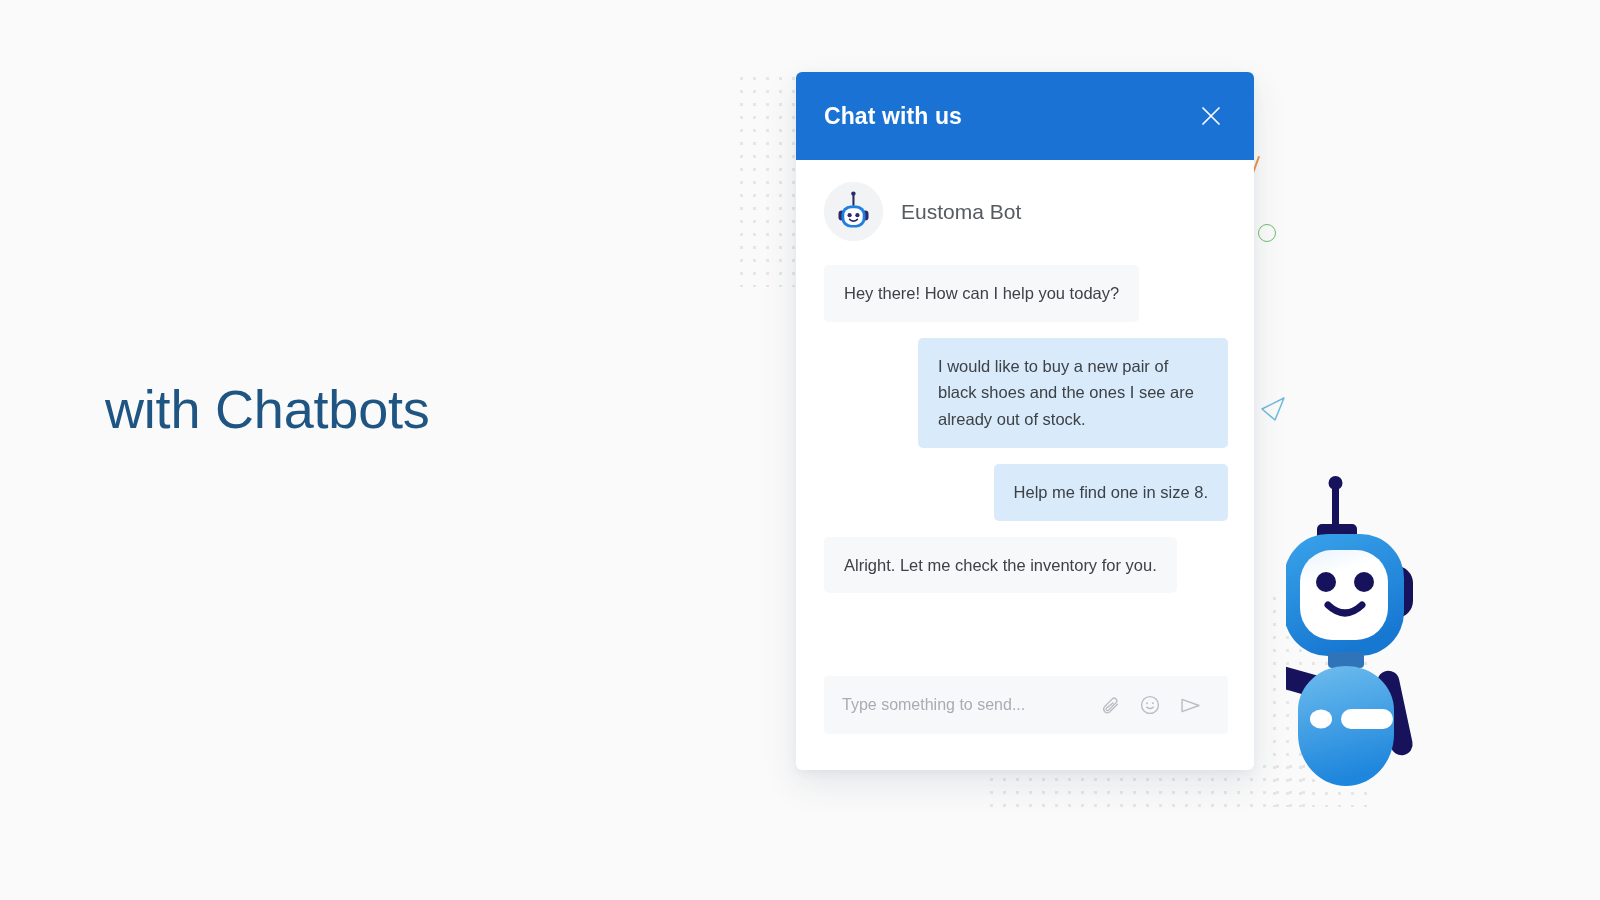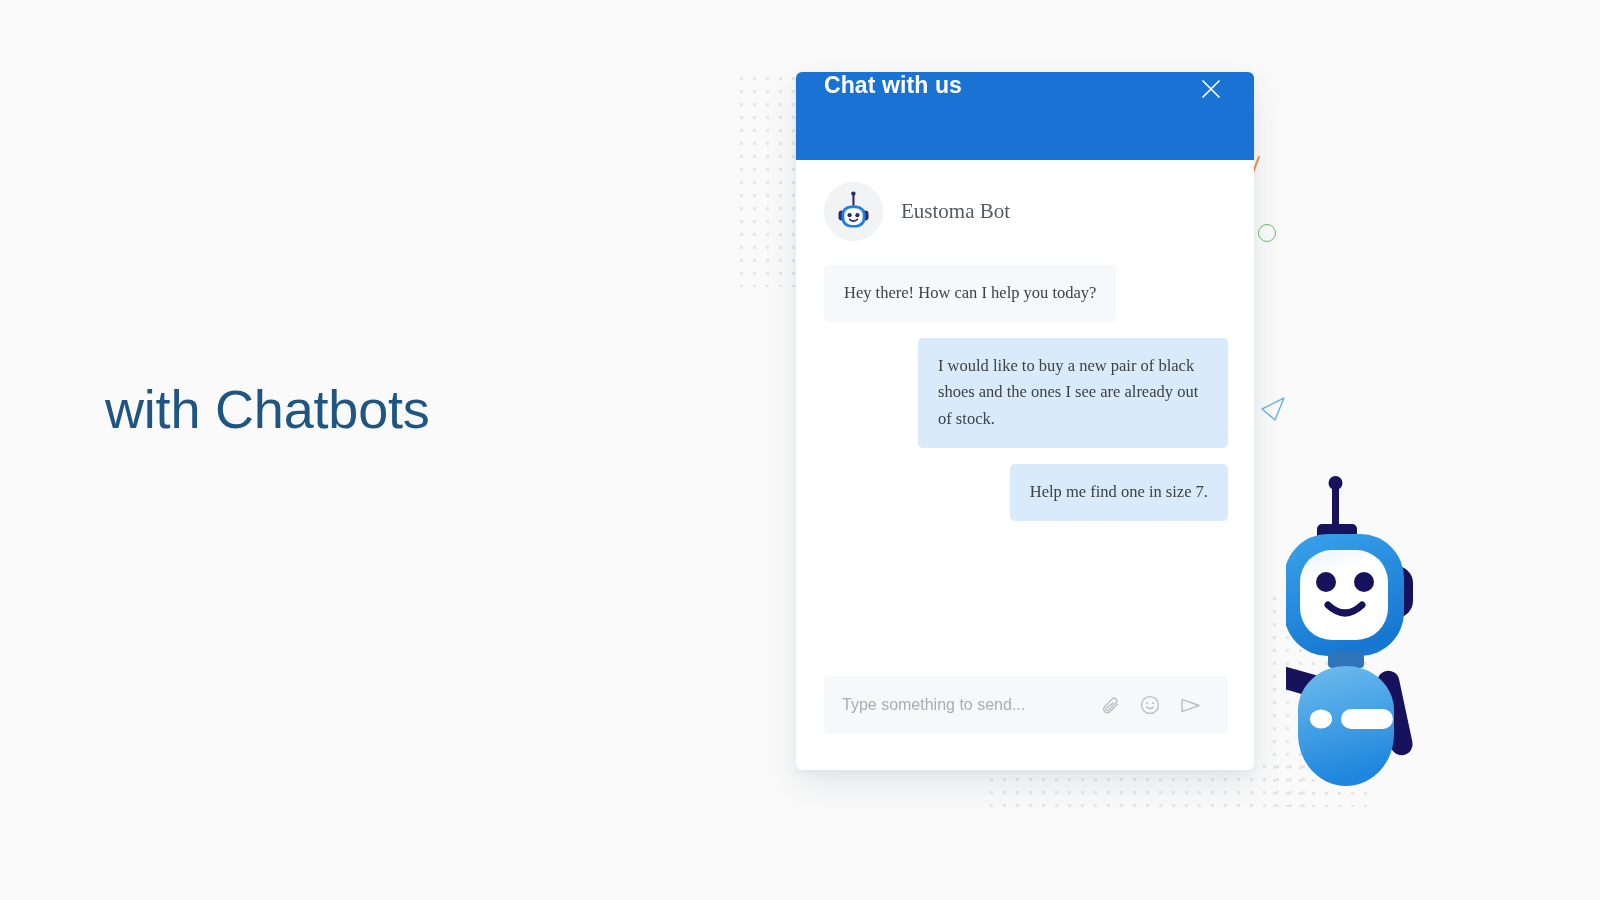--- a/index.html
+++ b/index.html
@@ -41,30 +41,30 @@
 
   
   #chat-card {
     position:absolute; left:796px; top:72px; width:458px; height:698px;
     background:#ffffff; border-radius:6px;
     box-shadow:0 14px 34px rgba(40,60,90,.10), 0 3px 10px rgba(40,60,90,.05);
     display:flex; flex-direction:column; overflow:hidden;
   }
   #chat-header {
     height:88px; background:#1a73d4; flex:0 0 auto;
-    display:flex; align-items:flex-start; justify-content:space-between;
+    display:flex; align-items:center; justify-content:space-between;
     padding:0 26px 0 28px;
   }
   #chat-title { color:#fff; font-size:23px; font-weight:bold; letter-spacing:.1px; }
   #close-btn {
     width:34px; height:34px; display:flex; align-items:center; justify-content:center;
     cursor:pointer; background:none; border:none;
   }
 
-  #chat-body { flex:1 1 auto; padding:22px 26px 0 28px; overflow:hidden;font-family:Liberation Serif, serif; }
+  #chat-body { flex:1 1 auto; padding:22px 26px 0 28px; overflow:hidden; }
 
   #bot-identity { display:flex; align-items:center; gap:18px; margin-bottom:24px; }
   #bot-avatar {
     width:59px; height:59px; border-radius:50%; background:#f2f3f4;
     position:relative; flex:0 0 auto;
   }
   #bot-name { font-size:21px; color:#555b60; }
 
   .msg-row { display:flex; margin-bottom:16px; }
   .msg-row.bot  { justify-content:flex-start;text-align:center; }
@@ -144,23 +144,26 @@
 
       <div class="msg-row bot">
         <div class="bubble bot w-wide">Hey there! How can I help you today?</div>
       </div>
 
       <div class="msg-row user">
         <div class="bubble user">I would like to buy a new pair of black shoes and the ones I see are already out of stock.</div>
       </div>
 
       <div class="msg-row user">
-        <div class="bubble user">Help me find one in size 7.</div>
-      </div>
-
+        <div class="bubble user">Help me find one in size 8.</div>
+      </div>
+
+      <div class="msg-row bot">
+        <div class="bubble bot w-wide">Alright. Let me check the inventory for you.</div>
+      </div>
 
     </div>
 
     <div id="chat-input-wrap">
       <div id="chat-input">
         <input id="chat-input-field" type="text" placeholder="Type something to send..." style="">
 
         <span class="input-icon">
           <svg width="21" height="21" viewBox="0 0 24 24">
             <path d="M20 10.5 L11 19.5 a4.3 4.3 0 0 1-6-6 l9-9 a3 3 0 0 1 4.3 4.3 l-8.6 8.6 a1.7 1.7 0 0 1-2.4-2.4 L15 9" fill="none" stroke="#b9bec4" stroke-width="1.5" stroke-linecap="round" stroke-linejoin="round"></path>

